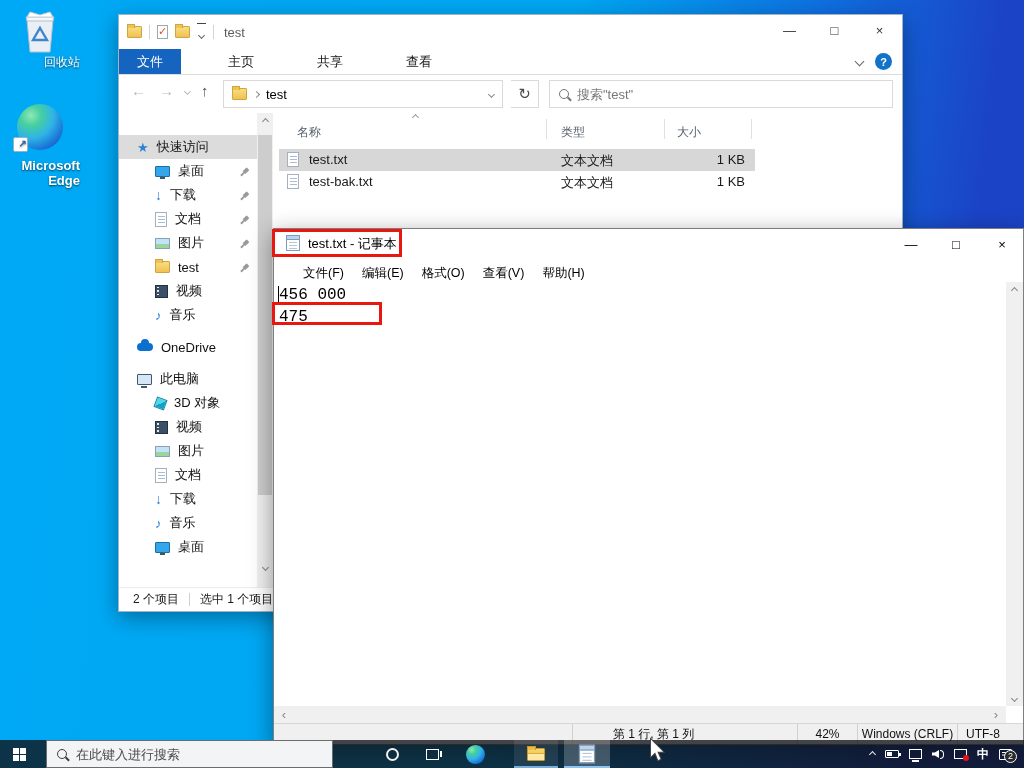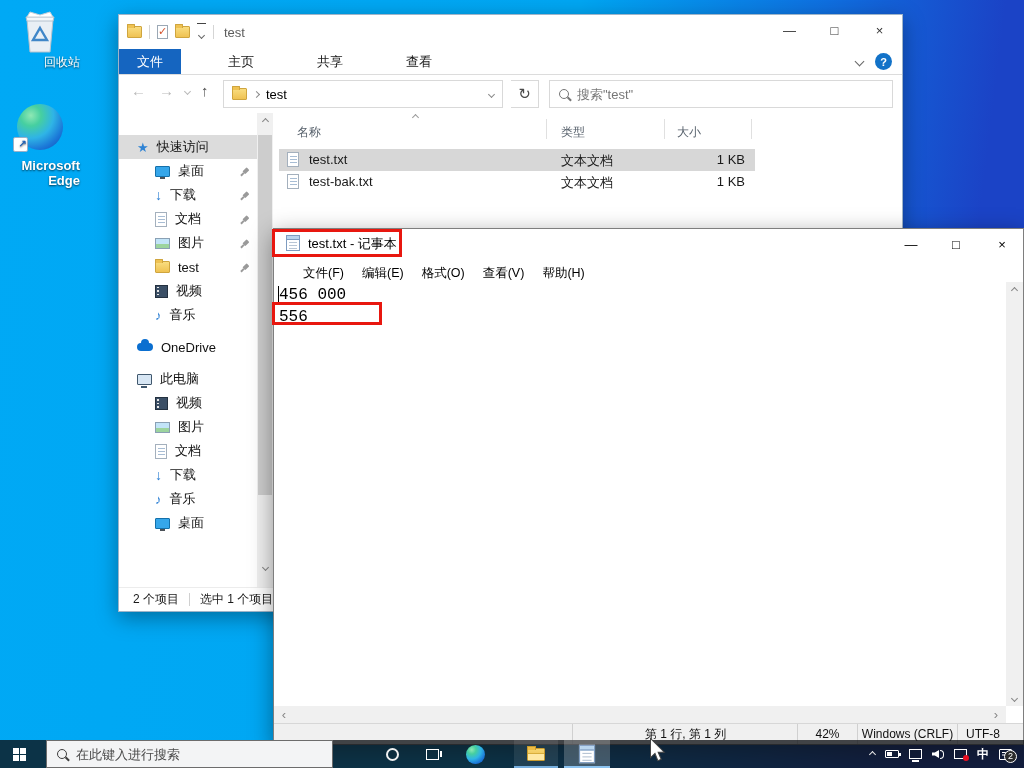--- a/index.html
+++ b/index.html
@@ -147,21 +147,21 @@
     font-family:"Liberation Mono","DejaVu Sans Mono",monospace; font-size:16px; line-height:22px;
     padding:2px 0 0 5px; color:#000; }
   .np-caret { position:absolute; left:4px; top:4px; width:1px; height:18px; background:#000; }
   .np-vscroll { position:absolute; right:0; top:53px; width:17px; bottom:38px; background:#f0f0f0; }
   .np-hscroll { position:absolute; left:0; right:17px; bottom:21px; height:17px; background:#f0f0f0; }
   .np-hscroll .scroll-arr { top:0; height:17px; }
   .hs-left { left:2px; } .hs-right { right:2px; left:auto; }
   .np-status { position:absolute; left:0; right:0; bottom:0; height:21px; background:#f0f0f0;
     border-top:1px solid #d7d7d7; display:flex; font-size:12px; color:#111; align-items:center; }
   .np-status .cell { border-left:1px solid #d0d0d0; height:100%; display:flex; align-items:center; }
-  .cell.pos { width:225px; margin-left:auto; padding-left:72px; }
+  .cell.pos { width:225px; margin-left:auto; padding-left:40px; }
   .cell.zm  { width:60px; justify-content:center; }
   .cell.eol { width:100px; justify-content:center; }
   .cell.enc { width:66px; padding-left:8px; }
 
   
   .redrect { position:absolute; border:3px solid #e8170f; z-index:30; background:transparent; }
   #rr-title { left:272px; top:229px; width:130px; height:28px; }
   #rr-line  { left:272px; top:302px; width:110px; height:23px; }
 
   
@@ -325,20 +325,24 @@
       <div class="sb-item lvl1">
         <span class="ic-cloud"></span>
         <span>OneDrive</span>
       </div>
       <div class="sb-gap"></div>
       <div class="sb-item lvl1">
         <span class="ic-pc"></span>
         <span>此电脑</span>
       </div>
       <div class="sb-item">
+        <span class="ic-cube"></span>
+        <span>3D 对象</span>
+      </div>
+      <div class="sb-item">
         <span class="ic-film"></span>
         <span>视频</span>
       </div>
       <div class="sb-item">
         <span class="ic-pic"></span>
         <span>图片</span>
       </div>
       <div class="sb-item">
         <span class="ic-doc"></span>
         <span>文档</span>
@@ -413,21 +417,21 @@
   <div class="np-menu">
     <span>文件(F)</span>
     <span>编辑(E)</span>
     <span>格式(O)</span>
     <span>查看(V)</span>
     <span>帮助(H)</span>
   </div>
   <div class="np-content">
     <span class="np-caret"></span>
     <div>456 000</div>
-    <div>556</div>
+    <div>475</div>
   </div>
   <div class="np-vscroll">
     <span class="scroll-arr" style="top:0;">
         <span class="chv up sm" style="border-color:#868686;"></span>
       </span>
     <span class="scroll-arr" style="bottom:0;">
         <span class="chv down sm" style="border-color:#868686;"></span>
       </span>
   </div>
   <div class="np-hscroll">

